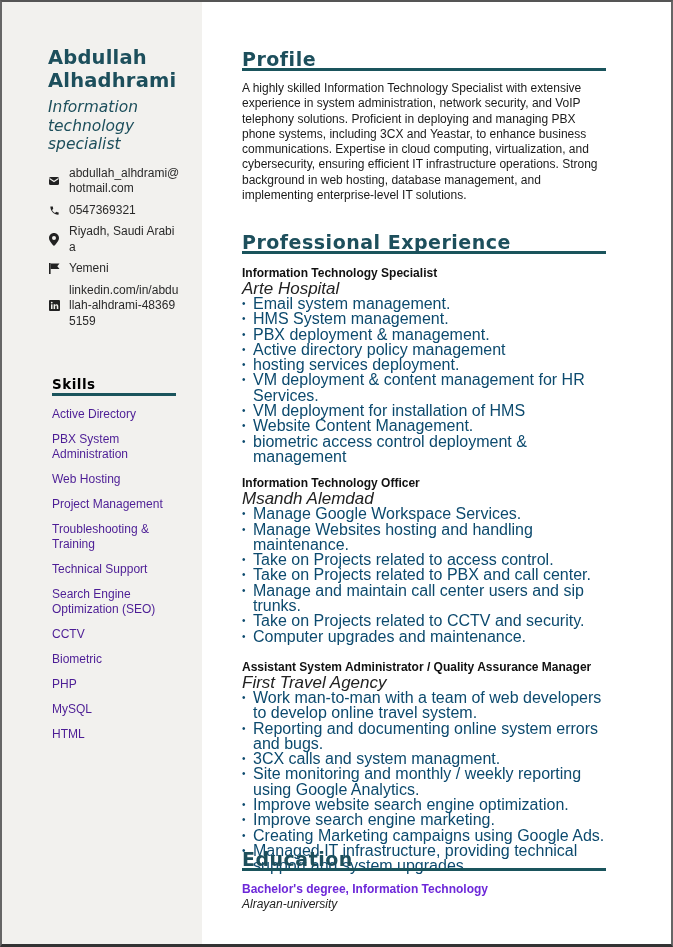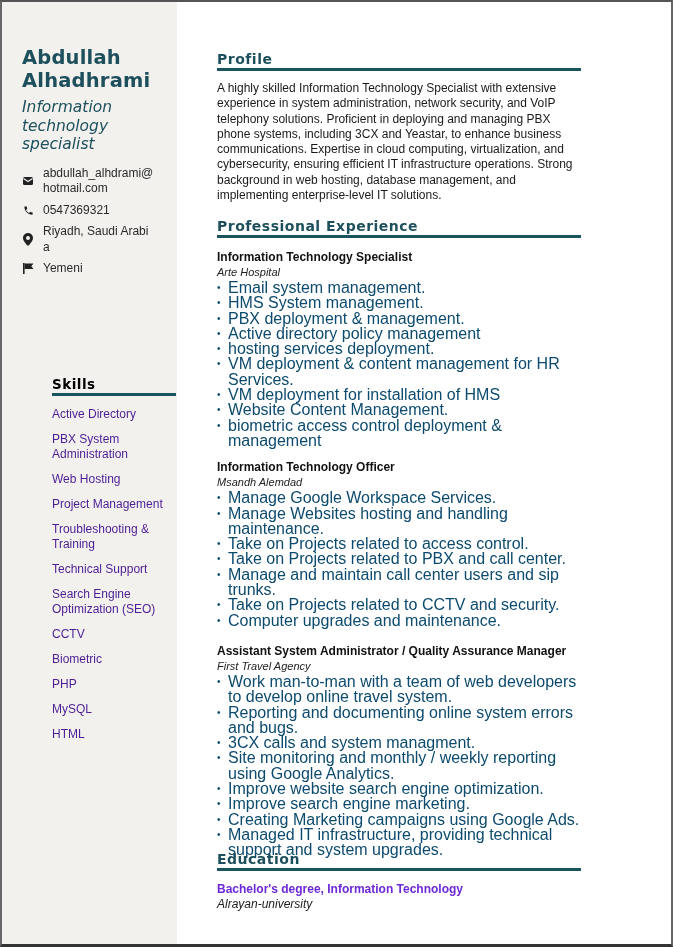--- a/index.html
+++ b/index.html
@@ -10,23 +10,23 @@
       position: absolute; left: 0; top: 0; width: 673px; height: 947px;
       border-top: 2px solid #555555;
       border-left: 2px solid #666666;
       border-right: 2px solid #666666;
       border-bottom: 3px solid #333333;
       background: #ffffff;
       display: flex;
     }
 
     .sidebar {
-      width: 175px; height: 100%;
+      width: 200px; height: 100%;
       background: #f2f1ee;
-      padding: 44px 0 0 20px;
+      padding: 44px 0 0 46px;
       position: relative;
     }
 
     .name {
       font-family: "DejaVu Sans", sans-serif;
       font-weight: bold;
       font-size: 19.5px;
       line-height: 23px;
       color: #1d4f5c;
       letter-spacing: 0.2px;
@@ -71,33 +71,33 @@
       font-size: 12px; line-height: 15px; color: #4c1d95;
       margin-bottom: 10px;
     }
 
     .main {
       flex: 1; position: relative; padding: 0;
     }
     .section { position: absolute; left: 40px; width: 366px; }
     .sec-head {
       font-family: "DejaVu Sans", sans-serif;
-      font-weight: bold; font-size: 14px; color: #1d4f5c;
+      font-weight: bold; font-size: 19px; color: #1d4f5c;
       letter-spacing: 0.5px; line-height: 16px;
     }
     .sec-rule { margin-top: 1px; height: 3px; background: #1a545c; width: 364px; }
 
     .profile-text {
       margin-top: 10px; font-size: 12px; line-height: 15.3px; color: #1a1a1a;
     }
 
     .job { margin-top: 12px; }
     .job:first-of-type { margin-top: 12px; }
     .job-title { font-weight: bold; font-size: 12px; line-height: 15px; color: #111; }
-    .job-company { font-style: italic; font-size: 11px; line-height: 15px; color: #222; }
+    .job-company { font-style: italic; font-size: 17px; line-height: 15px; color: #222; }
     .bullets { list-style: none; }
     .bullets li {
       position: relative; padding-left: 11px;
       font-size: 16px; line-height: 15.3px; color: #0c4a6e;
     }
     .bullets li::before {
       content: "\2022"; position: absolute; left: 0; top: 0; font-size: 10px; line-height: 15.3px;
     }
 
     .edu-title { margin-top: 11px; font-weight: bold; font-size: 12px; line-height: 15px; color: #6d28d9; }
@@ -142,20 +142,31 @@
         <span class="txt">Riyadh, Saudi Arabia</span>
       </li>
       <li class="contact">
         <span class="ico">
           <svg width="11" height="11" viewBox="0 0 11 11">
               <rect x="0" y="0" width="1.6" height="11" fill="#222"></rect>
               <path fill="#222" d="M1.6 0.5 H10.5 L8.3 3.2 L10.5 6 H1.6z"></path>
             </svg>
         </span>
         <span class="txt">Yemeni</span>
+      </li>
+      <li class="contact">
+        <span class="ico">
+          <svg width="11" height="11" viewBox="0 0 11 11">
+              <rect width="11" height="11" rx="1" fill="#222"></rect>
+              <rect x="2" y="4.3" width="1.5" height="4.7" fill="#f2f1ee"></rect>
+              <circle cx="2.75" cy="2.6" r="0.9" fill="#f2f1ee"></circle>
+              <path fill="#f2f1ee" d="M4.6 4.3h1.4v0.7c.3-.5.9-.8 1.6-.8 1.2 0 1.7.7 1.7 2V9H7.8V6.5c0-.7-.2-1.1-.8-1.1-.6 0-.9.4-.9 1.1V9H4.6z"></path>
+            </svg>
+        </span>
+        <span class="txt">linkedin.com/in/abdullah-alhdrami-483695159</span>
       </li>
     </ul>
 
     <div class="skills-head">Skills</div>
     <div class="skills-rule"></div>
     <ul class="skills">
       <li>Active Directory</li>
       <li>PBX System Administration</li>
       <li>Web Hosting</li>
       <li>Project Management</li>
@@ -171,21 +182,21 @@
   </aside>
 
   <main class="main">
 
     <section class="section" style="top:49px;">
       <div class="sec-head">Profile</div>
       <div class="sec-rule"></div>
       <p class="profile-text">A highly skilled Information Technology Specialist with extensive experience in system administration, network security, and VoIP telephony solutions. Proficient in deploying and managing PBX phone systems, including 3CX and Yeastar, to enhance business communications. Expertise in cloud computing, virtualization, and cybersecurity, ensuring efficient IT infrastructure operations. Strong background in web hosting, database management, and implementing enterprise-level IT solutions.</p>
     </section>
 
-    <section class="section" style="top:216px;">
+    <section class="section" style="top:232px;">
       <div class="sec-head">Professional Experience</div>
       <div class="sec-rule"></div>
 
       <div class="job">
         <div class="job-title">Information Technology Specialist</div>
         <div class="job-company">Arte Hospital</div>
         <ul class="bullets">
           <li>Email system management.</li>
           <li>HMS System management.</li>
           <li>PBX deployment &amp; management.</li>

